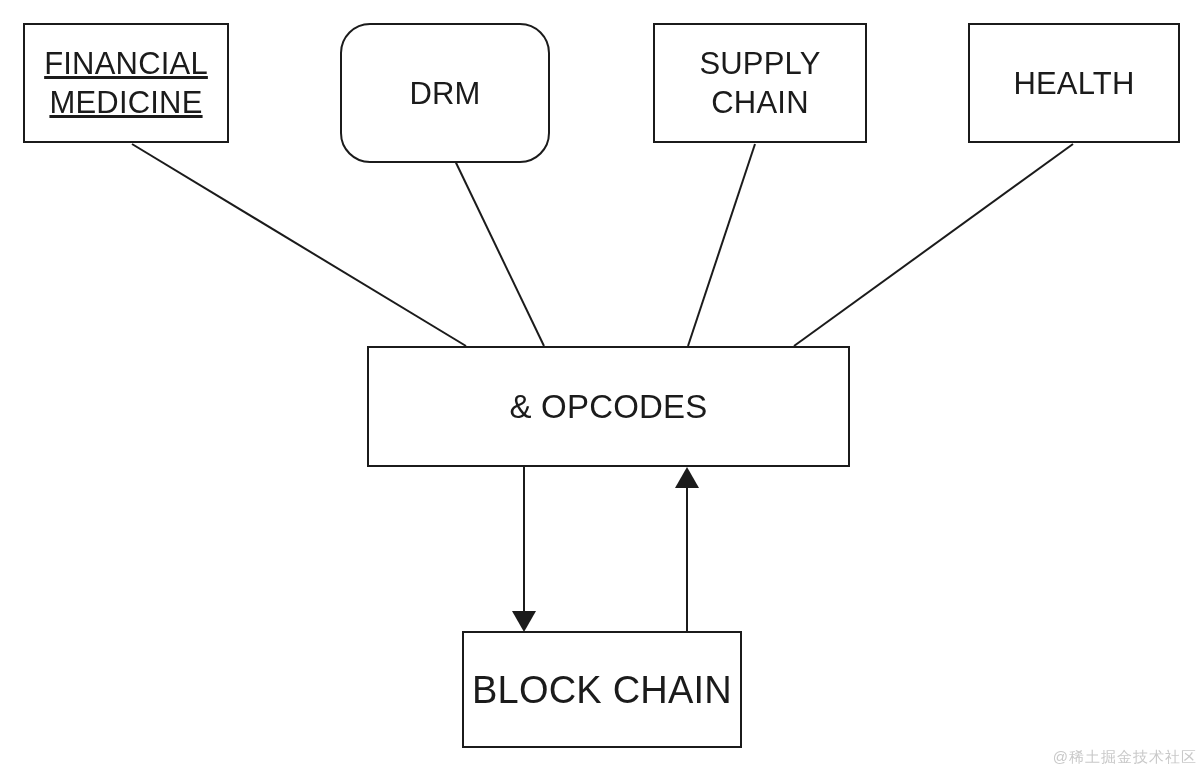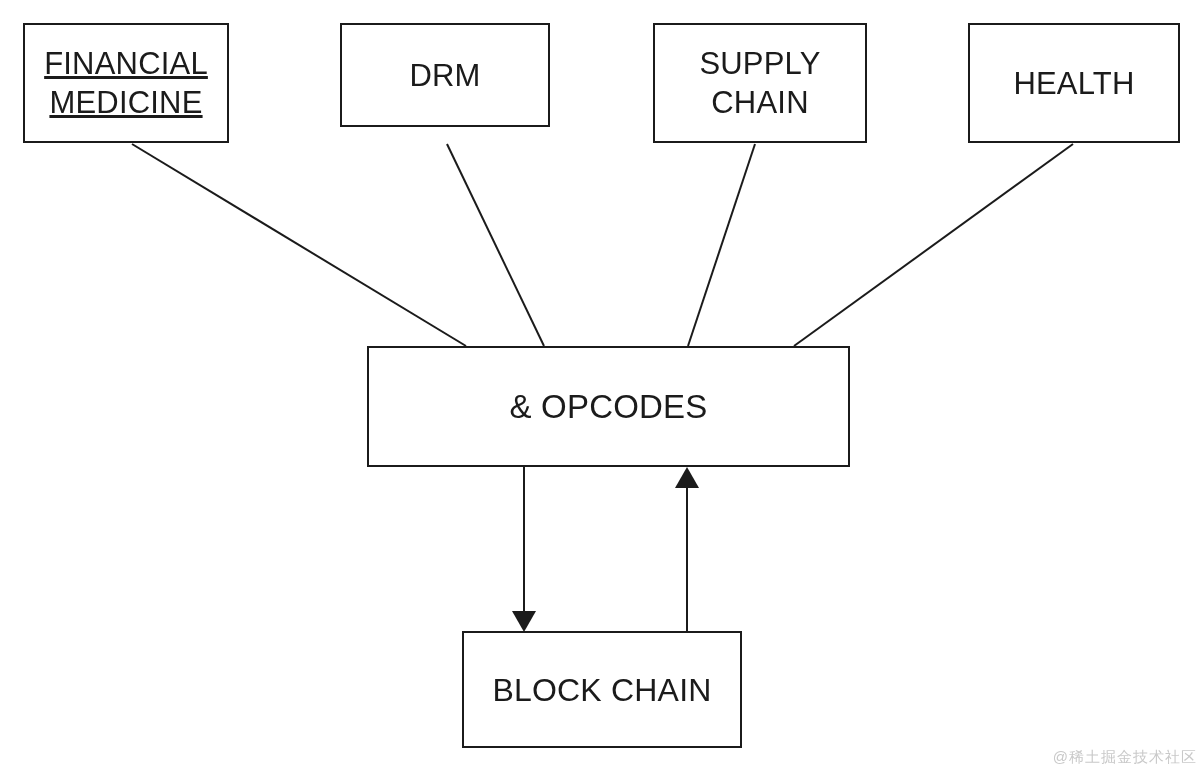--- a/index.html
+++ b/index.html
@@ -25,24 +25,24 @@
     display: flex;
     flex-direction: column;
     align-items: center;
     justify-content: center;
     text-align: center;
     letter-spacing: 0.2px;
   }
   .node .line { display: block; white-space: nowrap; }
   .node-top { font-size: 31px; line-height: 39px; }
   .node-mid { font-size: 33px; line-height: 41px; }
-  .node-bottom { font-size: 32px; line-height: 42px; }
+  .node-bottom { font-size: 38px; line-height: 42px; }
 
   .node-financial-services { left: 23px;  top: 23px;  width: 206px; height: 120px; text-decoration: underline; }
-  .node-drm               { left: 340px; top: 23px;  width: 210px; height: 104px; }
+  .node-drm               { left: 340px; top: 23px;  width: 210px; height: 140px; border-radius: 30px; }
   .node-supply-chain      { left: 653px; top: 23px;  width: 214px; height: 120px; }
   .node-medicine-health   { left: 968px; top: 23px;  width: 212px; height: 120px; }
   .node-generic-vm        { left: 367px; top: 346px; width: 483px; height: 121px; }
   .node-blockchain        { left: 462px; top: 631px; width: 280px; height: 117px; }
 
   .watermark {
     position: absolute;
     right: 7px;
     bottom: 7px;
     font-size: 15px;

